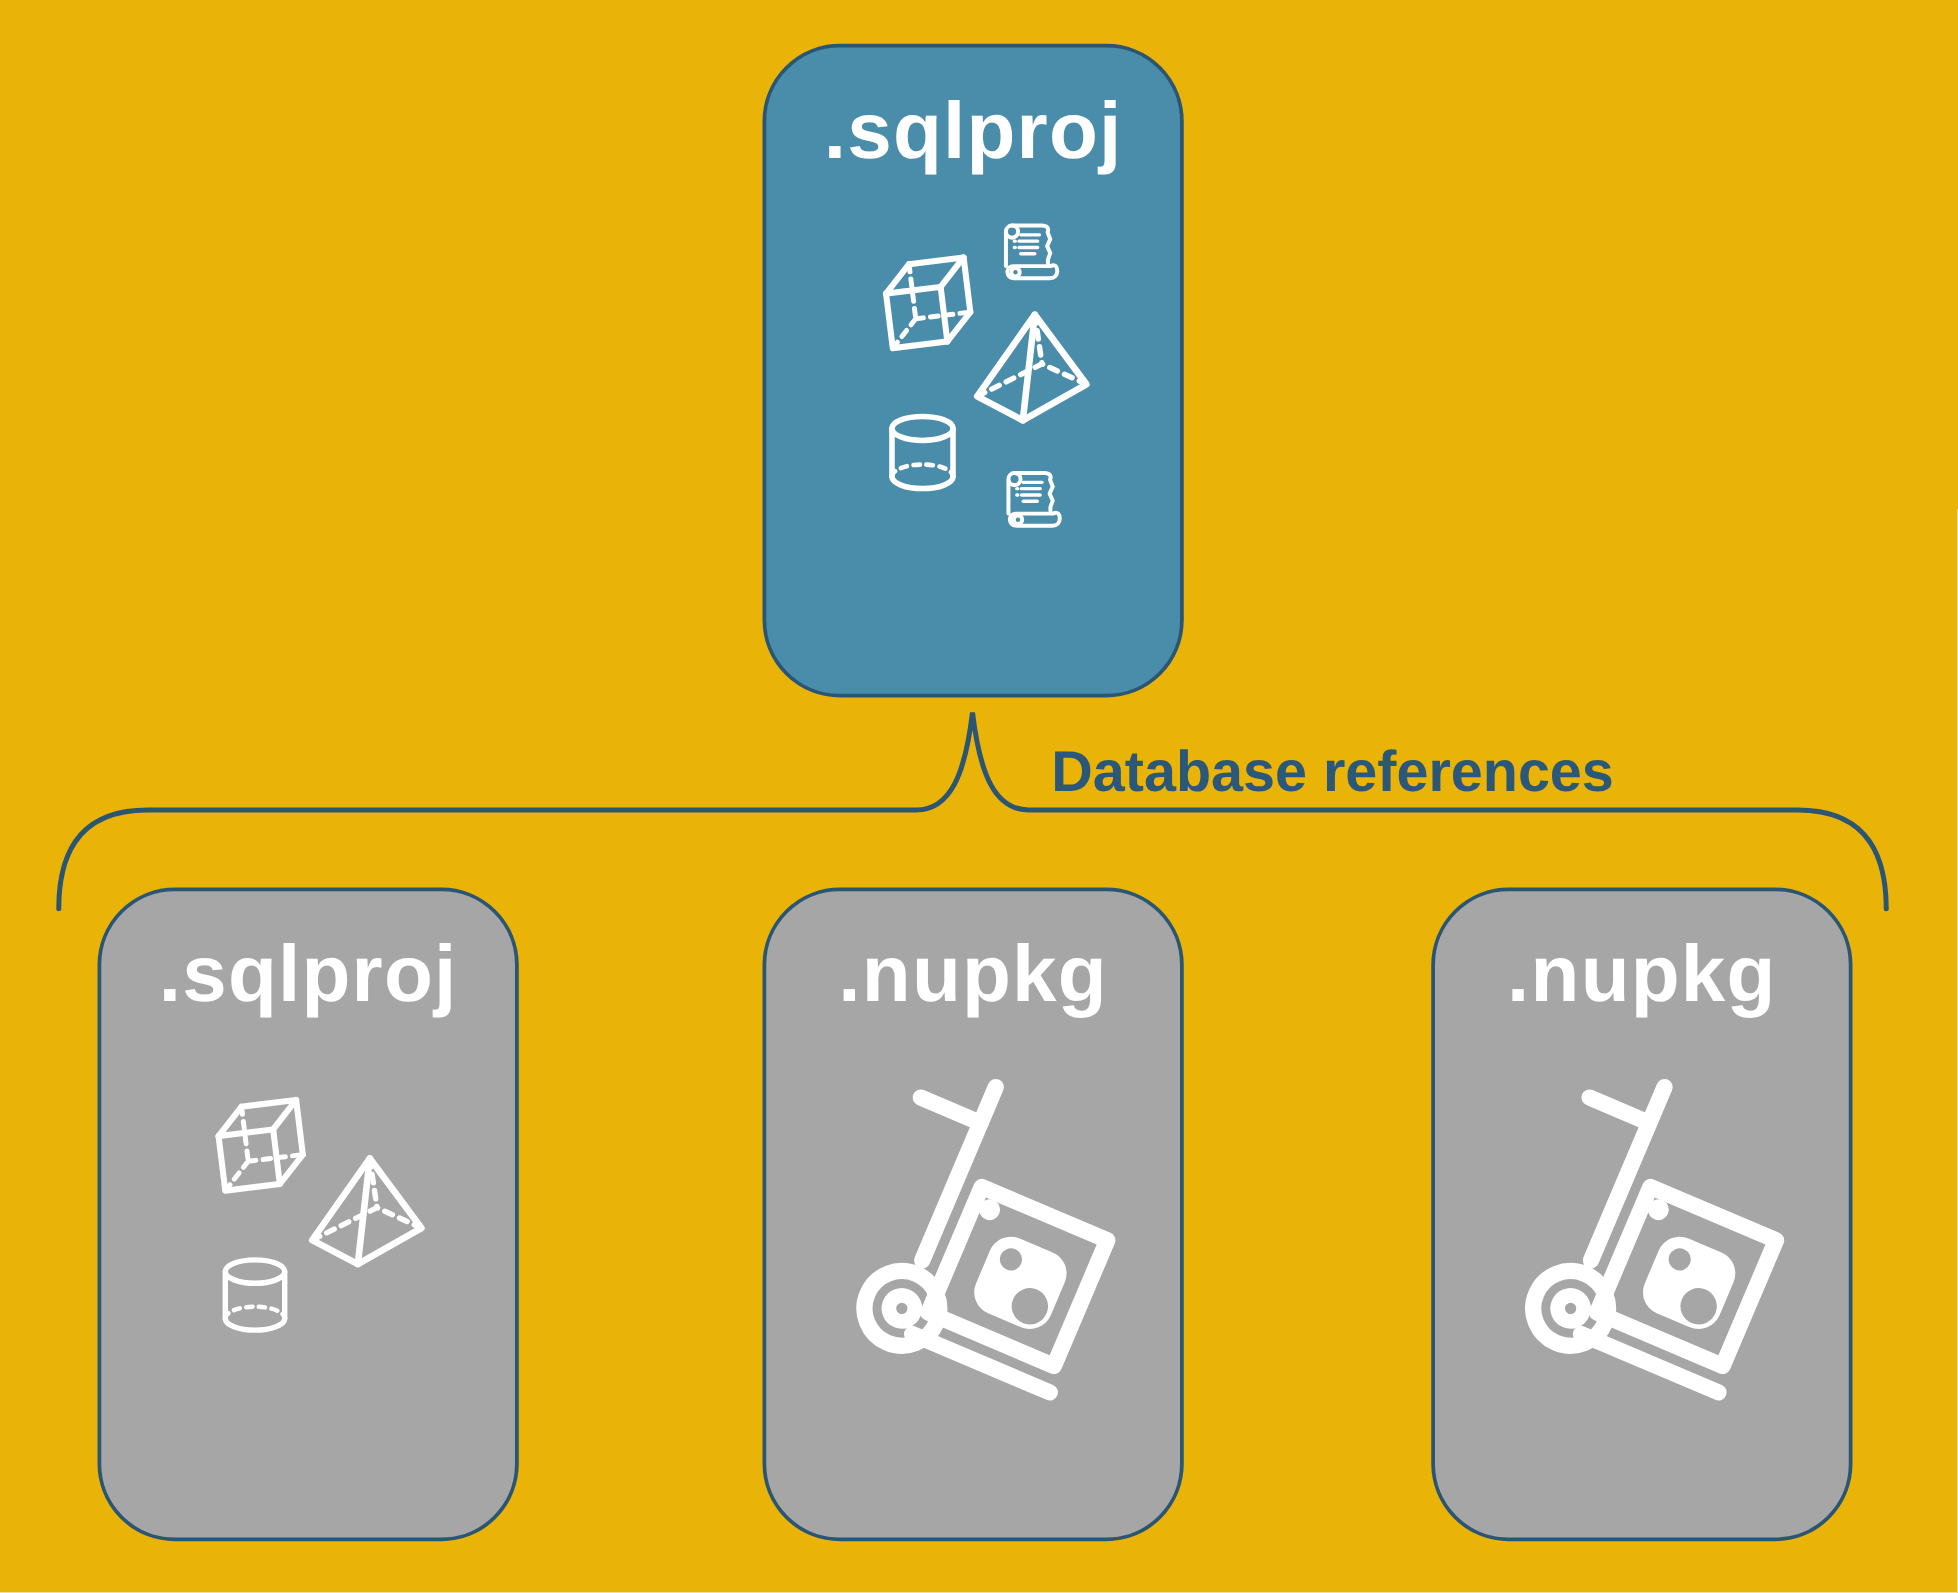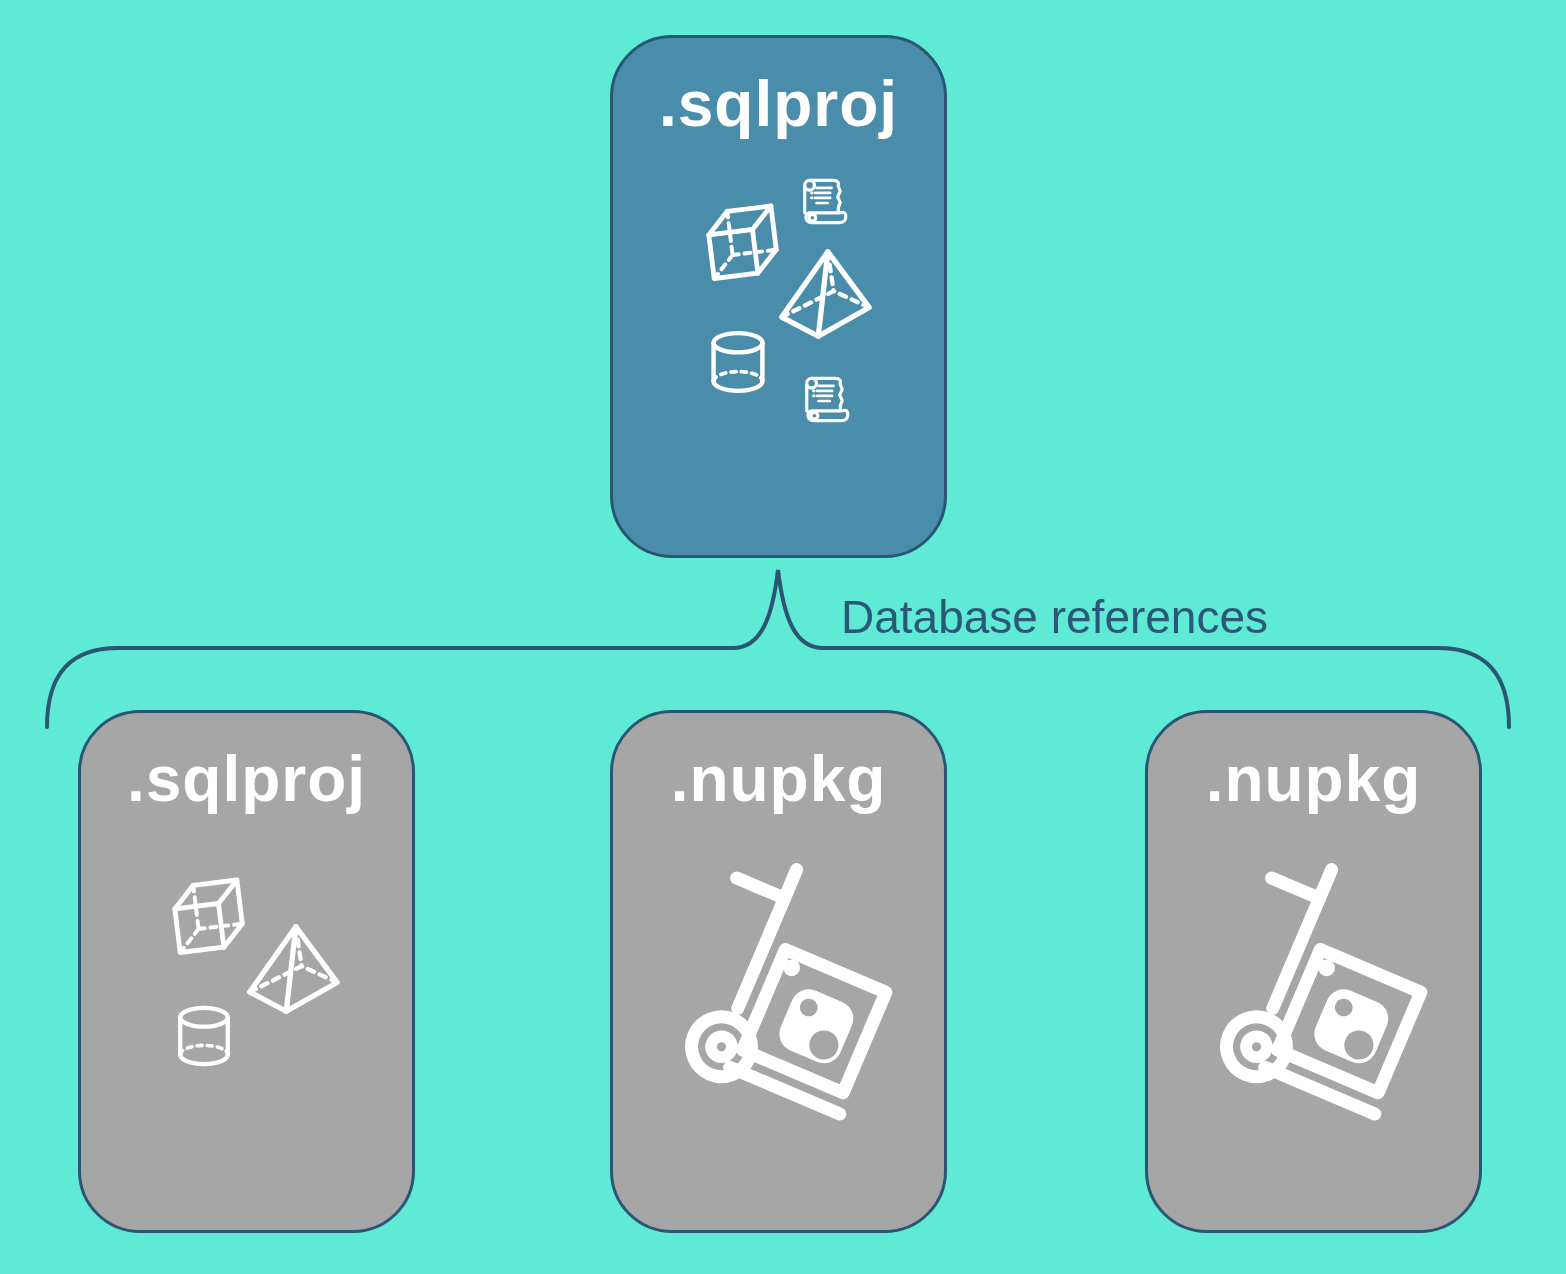--- a/index.html
+++ b/index.html
@@ -1,19 +1,19 @@
 <!DOCTYPE html>
 <html><head>
 <meta charset="utf-8">
 <style>
   html,body { margin:0; padding:0; background:#ffffff; }
   #canvas {
     position:relative;
     width:1566px; height:1274px;
-    background:#5eead4;
+    background:#eab308;
     font-family:"Liberation Sans", sans-serif;
     overflow:hidden;
   }
   .box {
     position:absolute;
     width:337px; height:523px;
     border:3px solid #2A5674;
     border-radius:62px;
     box-sizing:border-box;
     text-align:center;
@@ -31,21 +31,21 @@
   .icon { position:absolute; }
   .icon svg { display:block; width:100%; height:100%; overflow:visible; }
   #brace {
     position:absolute; left:0; top:0;
     width:1566px; height:1274px;
     pointer-events:none;
   }
   #connector-label {
     position:absolute;
     left:841px; top:590px;
-    font-weight:400;
+    font-weight:700;
     font-size:46px;
     color:#2B5878;
     white-space:nowrap;
   }
 </style>
 </head>
 <body>
 
 <div id="canvas">
 

